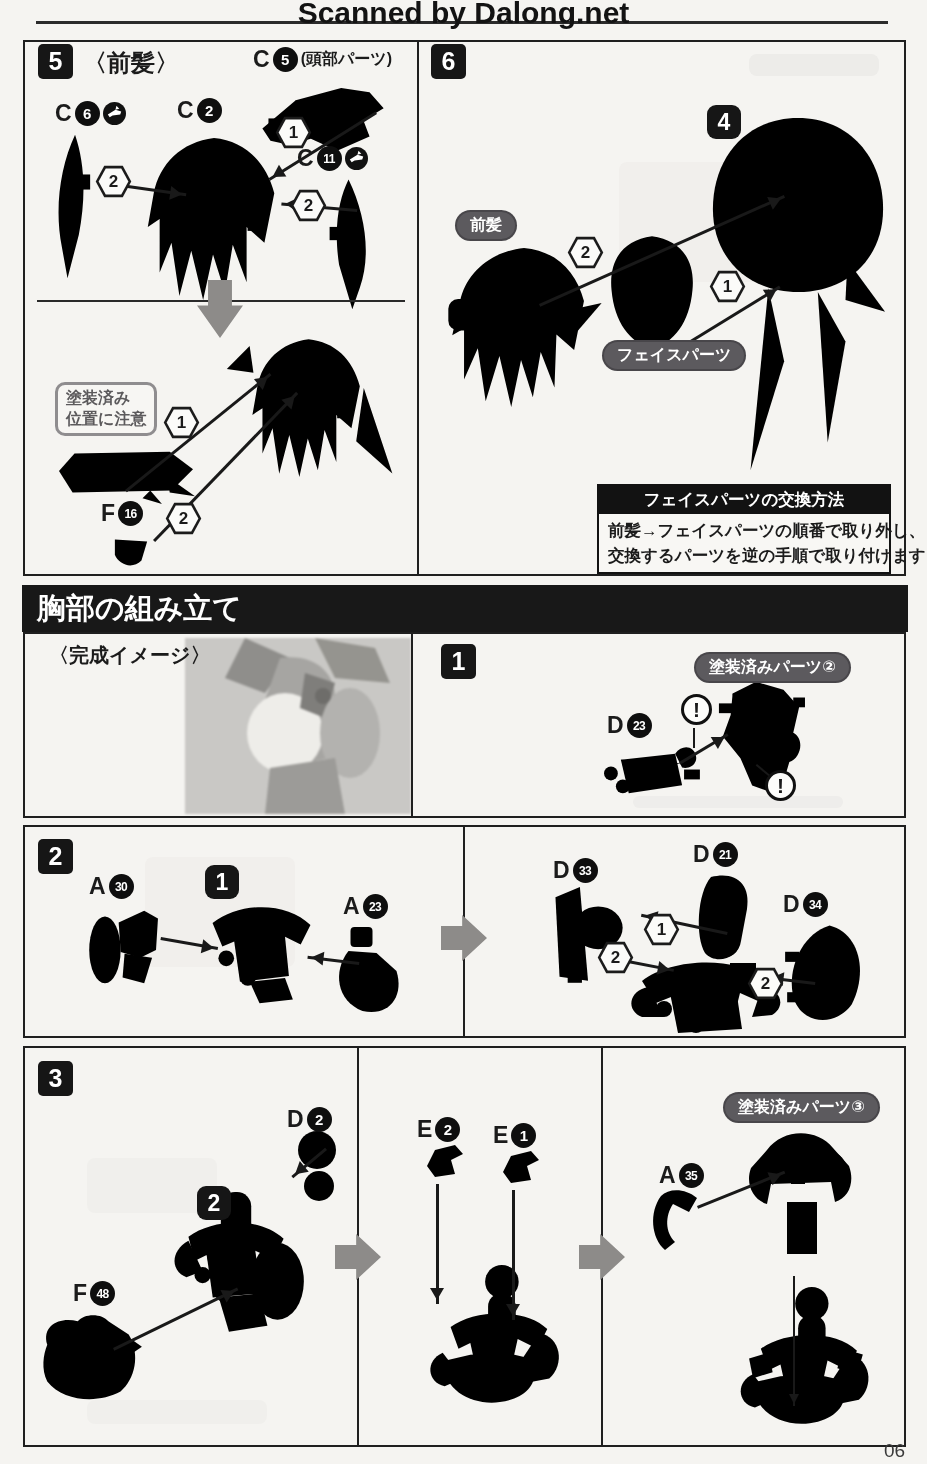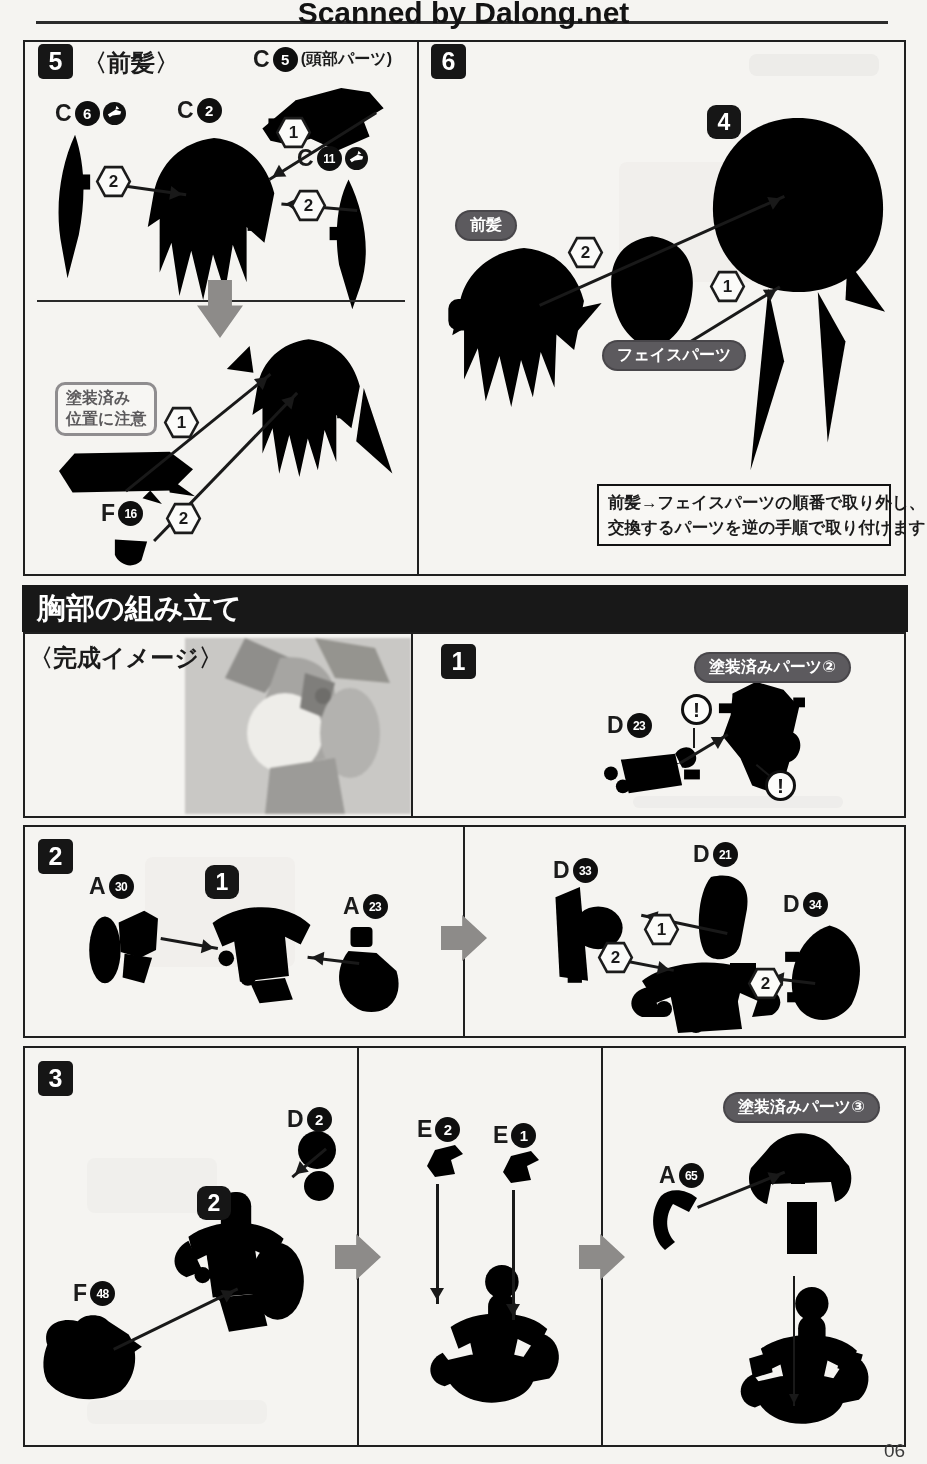--- a/index.html
+++ b/index.html
@@ -364,39 +364,40 @@
       </div>
     <div class="hex" style="left:290px;top:228px">
         <i class="in"></i>
         <span>1</span>
       </div>
 
     <div class="pill" style="left:38px;top:170px">前髪</div>
     <div class="pill" style="left:185px;top:300px">フェイスパーツ</div>
 
     <div class="infobox" style="left:178px;top:442px;width:294px">
+      <div class="hd">フェイスパーツの交換方法</div>
       <div class="bd">
         <div>前髪→フェイスパーツの順番で取り外し、</div>
         <div>交換するパーツを逆の手順で取り付けます。</div>
       </div>
     </div>
     <div class="ghost" style="left:330px;top:12px;width:130px;height:22px;opacity:.10"></div>
     <div class="ghost" style="left:200px;top:120px;width:150px;height:120px;opacity:.05"></div>
   </div>
 </div>
 
 <div style="position:absolute;left:22px;top:585px;width:886px;height:47px;background:#181818;z-index:2;display:flex;align-items:center">
   <span style="color:#fff;font-weight:bold;font-size:29px;margin-left:15px">胸部の組み立て</span>
 </div>
 
 <div class="panel" style="left:23px;top:632px;width:883px;height:186px">
   <div class="vdiv" style="left:386px"></div>
 
   <div class="sub" style="width:386px">
-    <div class="title" style="left:4px;top:8px;font-size:24px">〈完成イメージ〉</div>
+    <div class="title" style="left:24px;top:8px;font-size:20px">〈完成イメージ〉</div>
     <svg class="art photo" style="left:160px;top:4px" width="226" height="176" viewBox="0 0 226 176">
       <rect x="0" y="0" width="226" height="176" fill="#c9c8c5"></rect>
       <path d="M60 0 L105 20 L80 55 L40 40 Z" fill="#8f8e8b"></path>
       <path d="M130 0 L190 10 L205 45 L150 40 Z" fill="#95948f"></path>
       <path d="M95 20 C130 15 150 35 150 60 L145 120 L95 130 L70 90 Z" fill="#a6a5a2"></path>
       <ellipse cx="100" cy="95" rx="38" ry="40" fill="#eeede9"></ellipse>
       <path d="M120 35 L150 45 L140 80 L115 70 Z" fill="#7f7e7b"></path>
       <ellipse cx="165" cy="95" rx="30" ry="45" fill="#b3b2af"></ellipse>
       <path d="M85 130 L150 120 L160 176 L80 176 Z" fill="#9c9b98"></path>
       <circle cx="138" cy="58" r="8" fill="#6e6d6a"></circle>
@@ -557,21 +558,21 @@
 
   <svg class="art" style="left:390px;top:214px" width="158" height="148">
       <use href="#s-torso2"></use>
     </svg>
 
   <div class="arr" style="left:414px;top:136px;width:120px;transform:rotate(90deg)"></div>
   <div class="arr" style="left:490px;top:142px;width:130px;transform:rotate(90deg)"></div>
 
   <div class="part-label" style="left:634px;top:114px">
     <span>A</span>
-      <span class="cnum two">65</span>
+      <span class="cnum two">35</span>
   </div>
   <svg class="art" style="left:620px;top:138px" width="62" height="72">
       <use href="#s-a35"></use>
     </svg>
 
   <div class="pill" style="left:700px;top:46px">塗装済みパーツ③</div>
   <svg class="art" style="left:714px;top:74px" width="120" height="150">
       <use href="#s-armor"></use>
     </svg>
 

